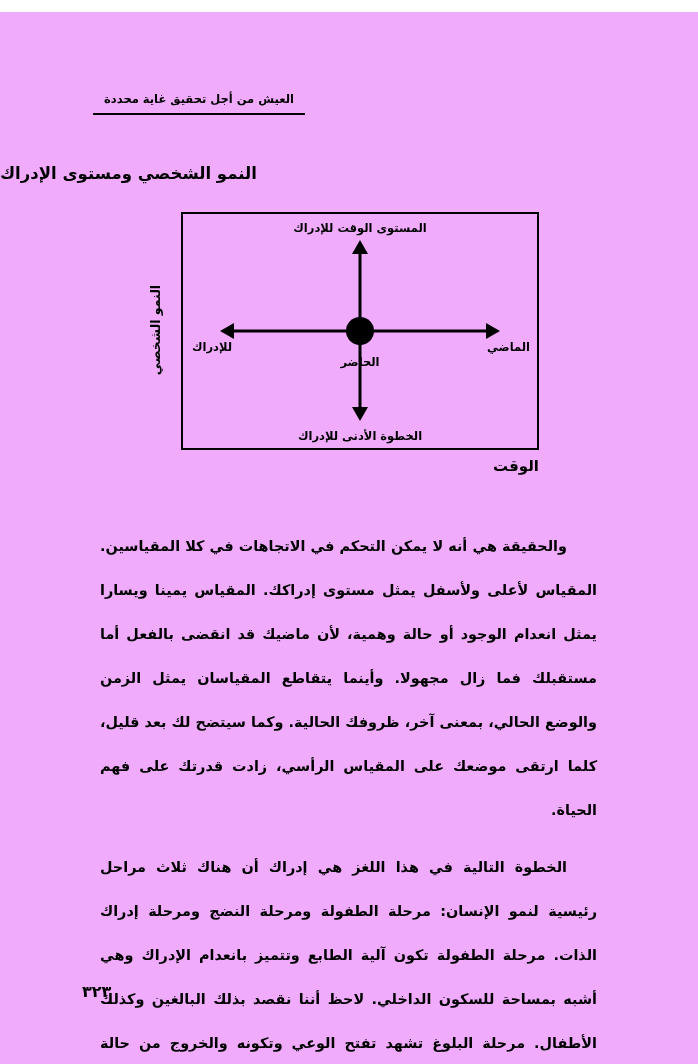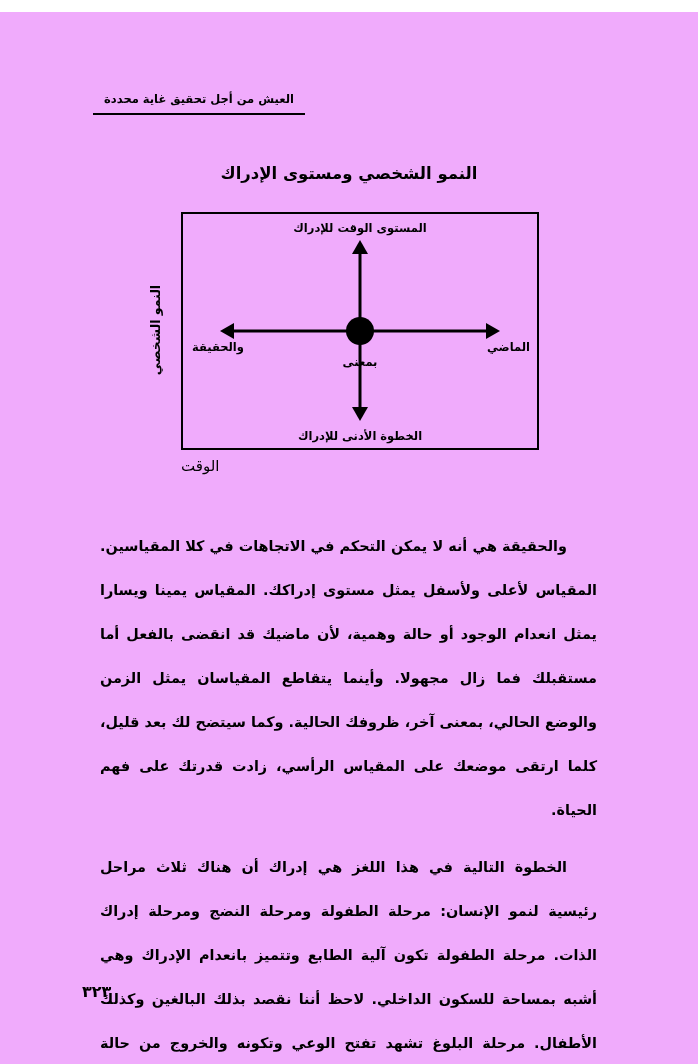--- a/index.html
+++ b/index.html
@@ -46,21 +46,21 @@
     height: 1.6px;
     background: #000000;
   }
 
   
   .figure-title {
     position: absolute;
     top: 152px;
     left: 0;
     width: 698px;
-    text-align: center;
+    text-align: left;
     font-size: 16.5px;
     font-weight: bold;
     direction: rtl;
     white-space: nowrap;
   }
 
   
   .diagram-wrap {
     position: absolute;
     top: 200px;
@@ -205,23 +205,23 @@
     transform-origin: 0 0;
     transform: rotate(-90deg) translate(-120px, 0);
     text-align: center;
   }
 
   .axis-label-x {
     position: absolute;
     top: 445px;
     left: 181px;
     width: 358px;
-    text-align: left;
+    text-align: right;
     font-size: 15px;
-    font-weight: normal;
+    font-weight: bold;
     direction: rtl;
     white-space: nowrap;
   }
 
   
   .body-text {
     position: absolute;
     top: 512px;
     left: 100px;
     width: 497px;
@@ -274,22 +274,22 @@
 
     <div class="axis-h"></div>
     <div class="arrowhead arrow-right"></div>
     <div class="arrowhead arrow-left"></div>
 
     <div class="center-dot"></div>
 
     <div class="lbl lbl-top">المستوى الوقت للإدراك</div>
     <div class="lbl lbl-bottom">الخطوة الأدنى للإدراك</div>
     <div class="lbl lbl-right">الماضي</div>
-    <div class="lbl lbl-left">والحقيقة</div>
-    <div class="lbl lbl-center">بمعنى</div>
+    <div class="lbl lbl-left">للإدراك</div>
+    <div class="lbl lbl-center">الحاضر</div>
   </div>
 
   <div class="axis-label-x">الوقت</div>
 
   <div class="body-text">
     <p>والحقيقة هي أنه لا يمكن التحكم في الاتجاهات في كلا المقياسين. المقياس لأعلى ولأسفل يمثل مستوى إدراكك. المقياس يمينا ويسارا يمثل انعدام الوجود أو حالة وهمية، لأن ماضيك قد انقضى بالفعل أما مستقبلك فما زال مجهولا. وأينما يتقاطع المقياسان يمثل الزمن والوضع الحالي، بمعنى آخر، ظروفك الحالية. وكما سيتضح لك بعد قليل، كلما ارتقى موضعك على المقياس الرأسي، زادت قدرتك على فهم الحياة.</p>
     <p>الخطوة التالية في هذا اللغز هي إدراك أن هناك ثلاث مراحل رئيسية لنمو الإنسان: مرحلة الطفولة ومرحلة النضج ومرحلة إدراك الذات. مرحلة الطفولة تكون آلية الطابع وتتميز بانعدام الإدراك وهي أشبه بمساحة للسكون الداخلي. لاحظ أننا نقصد بذلك البالغين وكذلك الأطفال. مرحلة البلوغ تشهد تفتح الوعي وتكونه والخروج من حالة السكون. وللأسف فالبعض لا يخرج أبدا من مرحلة السكون ويظلون عالقين عند أدنى مستويات الإدراك. وفي المستويات المتقدمة، يعرف الأشخاص الذين يمرون</p>
   </div>
 
   <div class="folio">٣٢٣</div>

